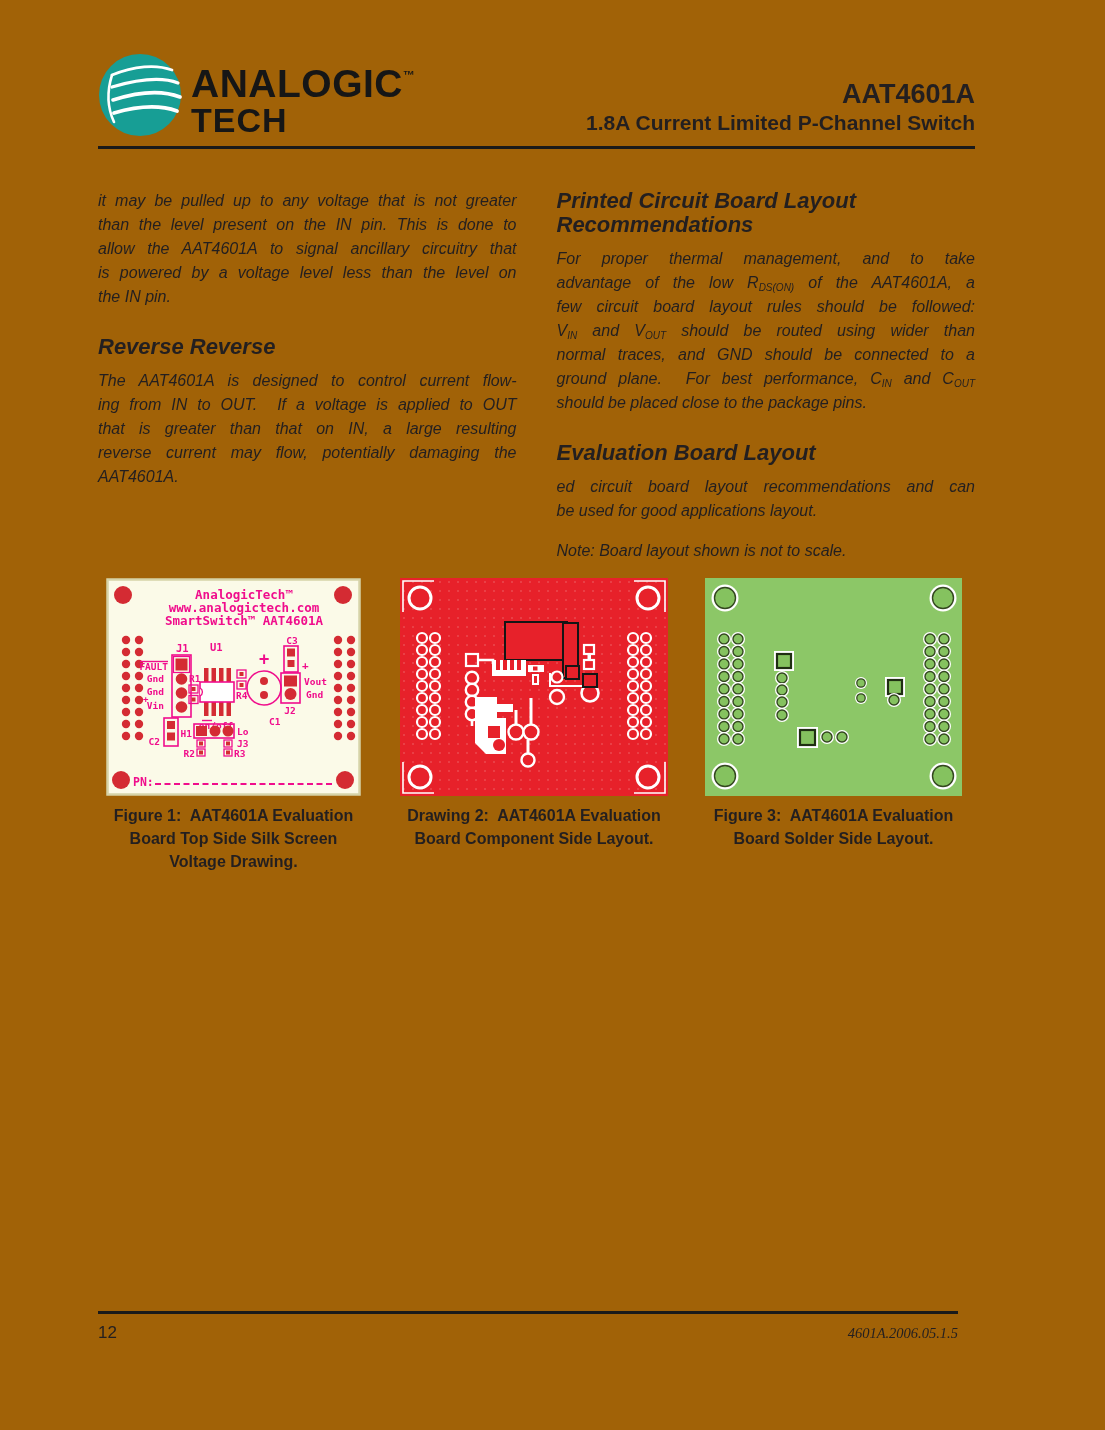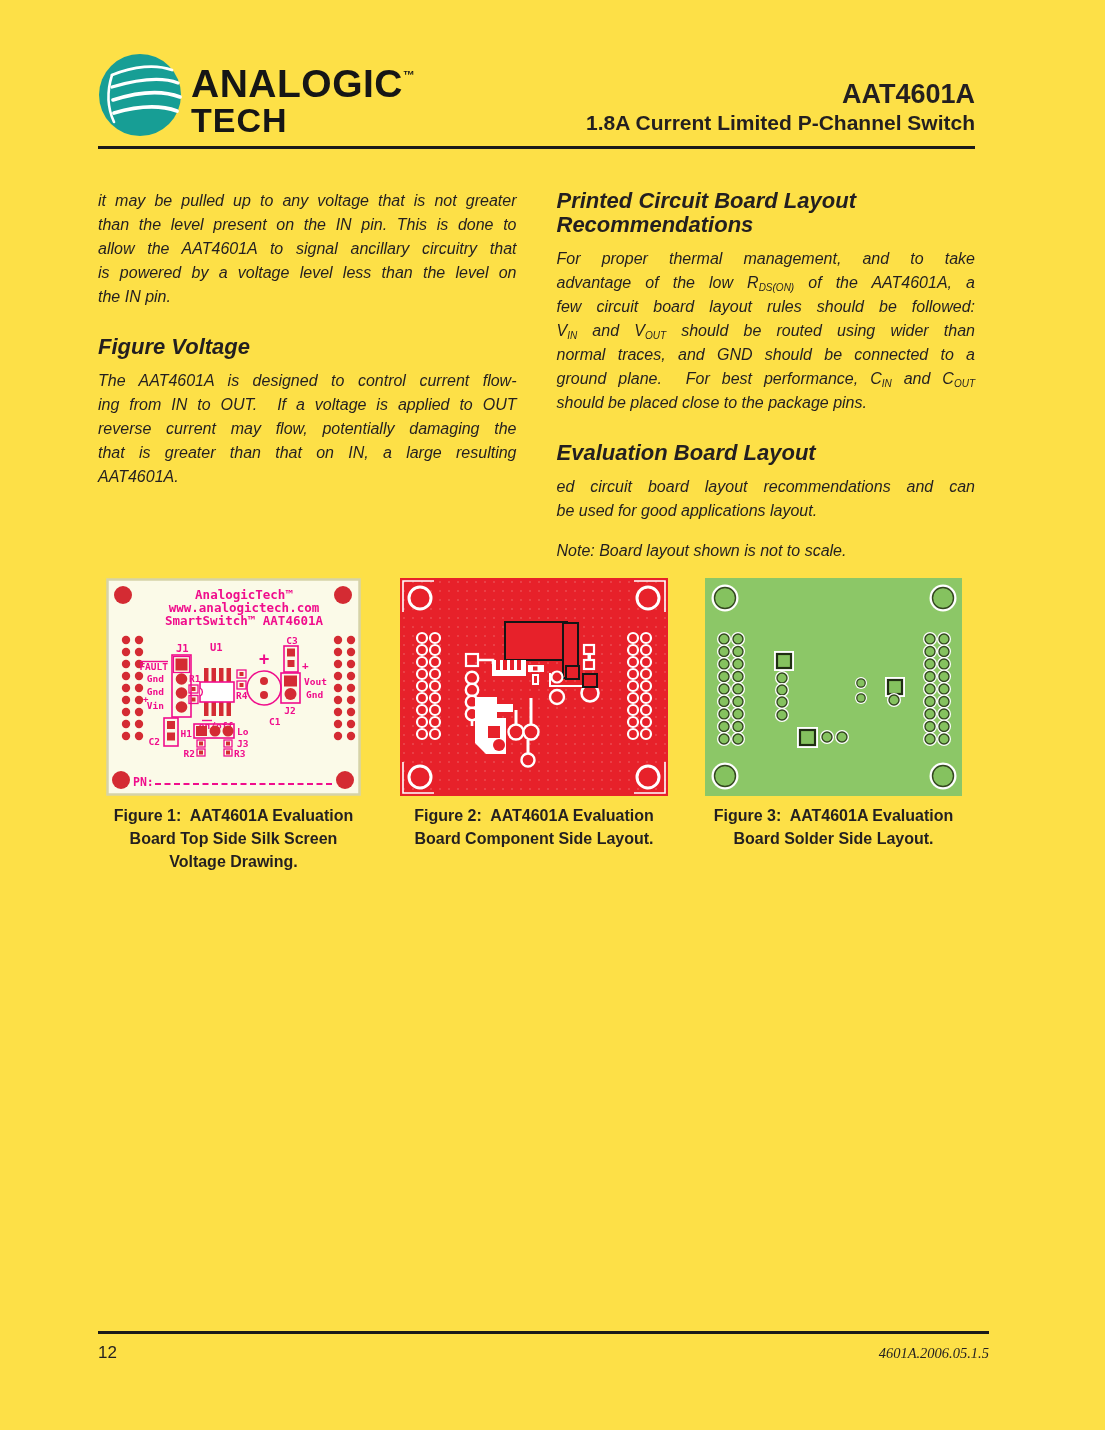--- a/index.html
+++ b/index.html
@@ -1,17 +1,17 @@
 <!DOCTYPE html>
 <html><head>
 <meta charset="utf-8">
 <style>
   html,body { margin:0; padding:0; background:#ffffff; }
   .page {
-    position:relative; width:1105px; height:1430px; background:#fde047;
+    position:relative; width:1105px; height:1430px; background:#a16207;
     font-family:"Liberation Sans", sans-serif; color:#231f20; overflow:hidden;
   }
   .content { margin:0 130px 0 98px; }
 
   
   .masthead {
     display:flex; justify-content:space-between; align-items:flex-end;
     padding:53px 0 9px 0; border-bottom:3.5px solid #1a1a1a;
   }
   .brand { display:flex; align-items:flex-start; gap:9px; }
@@ -39,21 +39,21 @@
   .figures { position:absolute; top:578px; left:106px; display:flex; }
   figure { margin:0; }
   .fig2 { margin-left:39px; }
   .fig3 { margin-left:37px; }
   figcaption { margin-top:4px; font-size:16px; font-weight:bold; line-height:23px; }
   .center .ln { text-align:center; white-space:pre-wrap; }
 
   .silk { font-family:"DejaVu Sans Mono", monospace; font-weight:bold; fill:#F00D8C; }
 
   
-  .footer { position:absolute; top:1311px; left:98px; right:116px;margin-top:20px; }
+  .footer { position:absolute; top:1311px; left:98px; right:147px; }
   .footer-rule { height:2.5px; background:#1a1a1a; }
   .footer-row { display:flex; justify-content:space-between; align-items:baseline; margin-top:9px; }
   .page-number { font-size:17px; }
   .doc-code { font-family:"Liberation Serif", serif; font-style:italic; font-size:14.5px; }
 </style>
 </head>
 <body>
 
 <div class="page">
   <div class="content">
@@ -83,26 +83,26 @@
 
     <main class="columns">
       <section class="col">
         <div class="para justify">
             <div class="ln">it may be pulled up to any voltage that is not greater</div>
             <div class="ln">than the level present on the IN pin. This is done to</div>
             <div class="ln">allow the AAT4601A to signal ancillary circuitry that</div>
             <div class="ln">is powered by a voltage level less than the level on</div>
             <div class="ln ln-last">the IN pin.</div>
           </div>
-        <h2>Figure Voltage</h2>
+        <h2>Reverse Reverse</h2>
         <div class="para justify">
             <div class="ln">The AAT4601A is designed to control current flow-</div>
             <div class="ln">ing from IN to OUT.  If a voltage is applied to OUT</div>
+            <div class="ln">that is greater than that on IN, a large resulting</div>
             <div class="ln">reverse current may flow, potentially damaging the</div>
-            <div class="ln">that is greater than that on IN, a large resulting</div>
             <div class="ln ln-last">AAT4601A.</div>
           </div>
       </section>
       <section class="col">
         <h2 class="first">
             <div class="ln">Printed Circuit Board Layout</div>
             <div class="ln ln-last">Recommendations</div>
           </h2>
         <div class="para justify">
             <div class="ln"><span>For  proper  thermal  management,  and  to  take</span></div>
@@ -348,21 +348,21 @@
           <rect x="166" y="88" width="13" height="13" fill="#E7212A" stroke="#151515" stroke-width="2"></rect>
           <circle cx="157" cy="119" r="7" fill="#E7212A" stroke="#ffffff" stroke-width="2.4"></circle>
           <circle cx="190" cy="115" r="8.5" fill="#E7212A" stroke="#ffffff" stroke-width="2.6"></circle>
           <rect x="184" y="67" width="10" height="9" fill="#E7212A" stroke="#ffffff" stroke-width="2.2"></rect>
           <rect x="184" y="82" width="10" height="9" fill="#E7212A" stroke="#ffffff" stroke-width="2.2"></rect>
           <rect x="187.5" y="76" width="3.5" height="6" fill="#ffffff"></rect>
           <rect x="183" y="96" width="14" height="13" fill="#E7212A" stroke="#151515" stroke-width="2"></rect>
         </g>
       </svg>
       <figcaption class="center">
-          <div class="ln">Figure 2:  AAT4601A Evaluation</div>
+          <div class="ln">Drawing 2:  AAT4601A Evaluation</div>
           <div class="ln ln-last">Board Component Side Layout.</div>
         </figcaption>
     </figure>
 
     <figure class="fig3">
       <svg width="257" height="218" viewBox="0 0 257 218">
         <defs>
           <g id="f3pad">
             <circle r="7" fill="#ffffff"></circle>
             <circle r="5" fill="#85C25F" stroke="#33471F" stroke-width="1.4"></circle>

